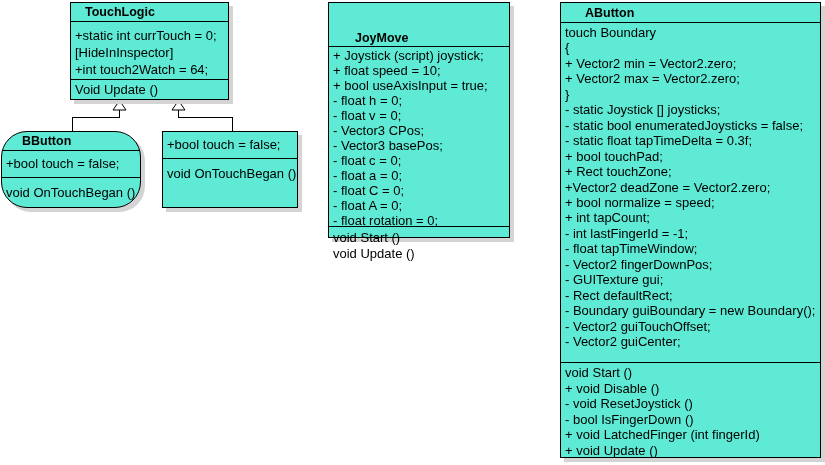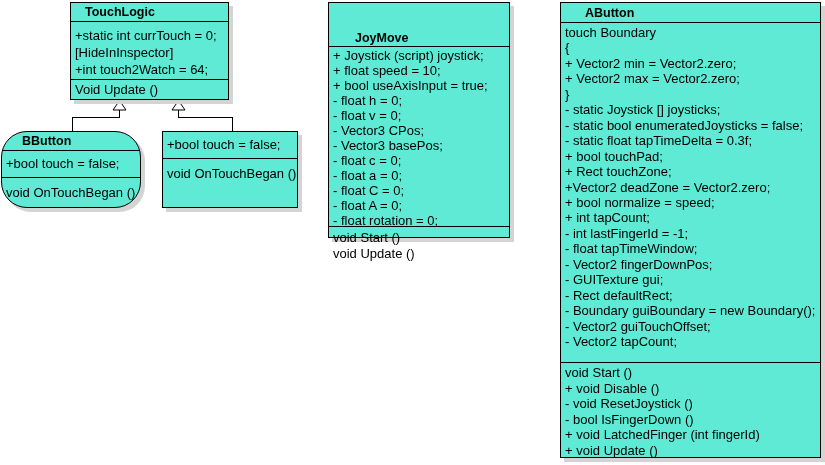--- a/index.html
+++ b/index.html
@@ -125,21 +125,21 @@
       <div class="row">+Vector2 deadZone = Vector2.zero;</div>
       <div class="row">+ bool normalize = speed;</div>
       <div class="row">+ int tapCount;</div>
       <div class="row">- int lastFingerId = -1;</div>
       <div class="row">- float tapTimeWindow;</div>
       <div class="row">- Vector2 fingerDownPos;</div>
       <div class="row">- GUITexture gui;</div>
       <div class="row">- Rect defaultRect;</div>
       <div class="row">- Boundary guiBoundary = new Boundary();</div>
       <div class="row">- Vector2 guiTouchOffset;</div>
-      <div class="row">- Vector2 tapCount;</div>
+      <div class="row">- Vector2 guiCenter;</div>
     </div>
     <div class="csec js-m" style="height:94px;">
       <div class="row">void Start ()</div>
       <div class="row">+ void Disable ()</div>
       <div class="row">- void ResetJoystick ()</div>
       <div class="row">- bool IsFingerDown ()</div>
       <div class="row">+ void LatchedFinger (int fingerId)</div>
       <div class="row">+ void Update ()</div>
     </div>
   </div>

